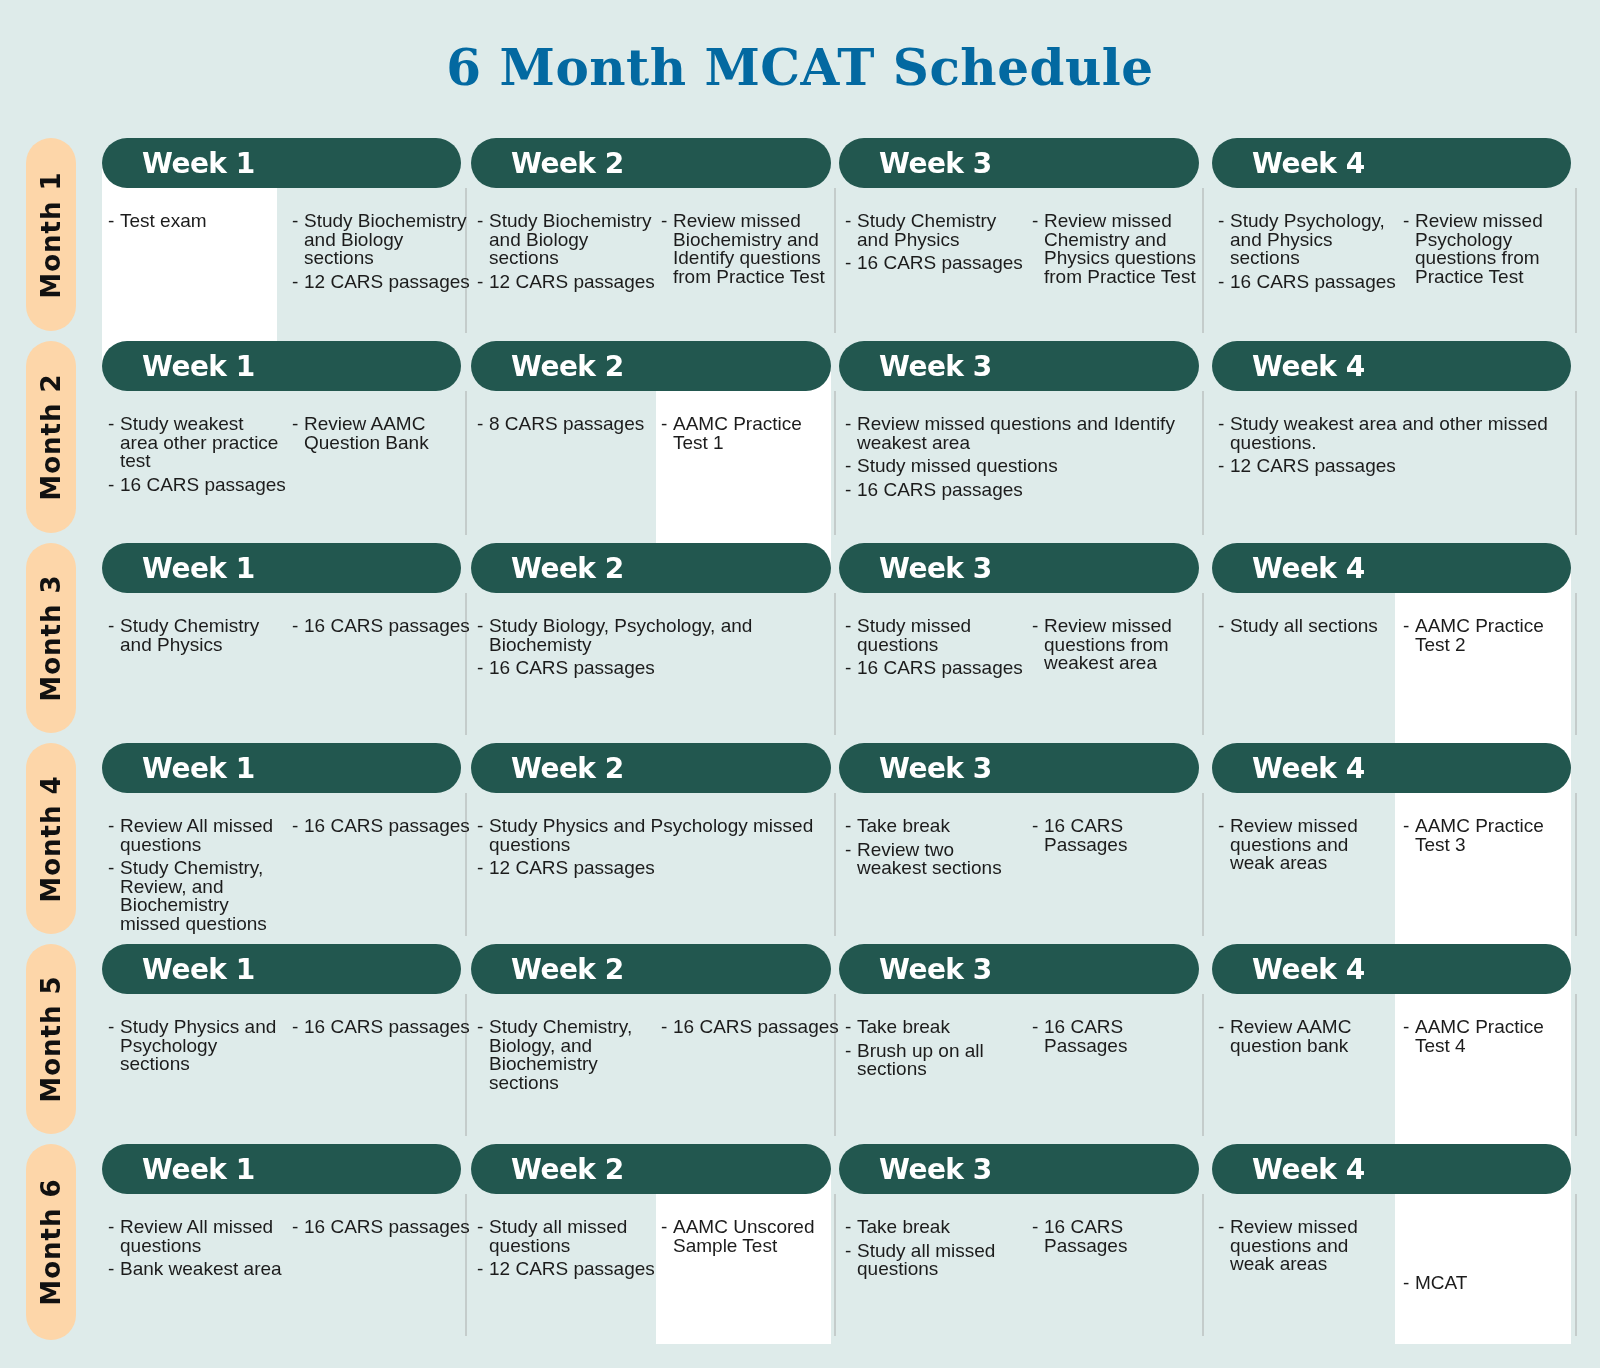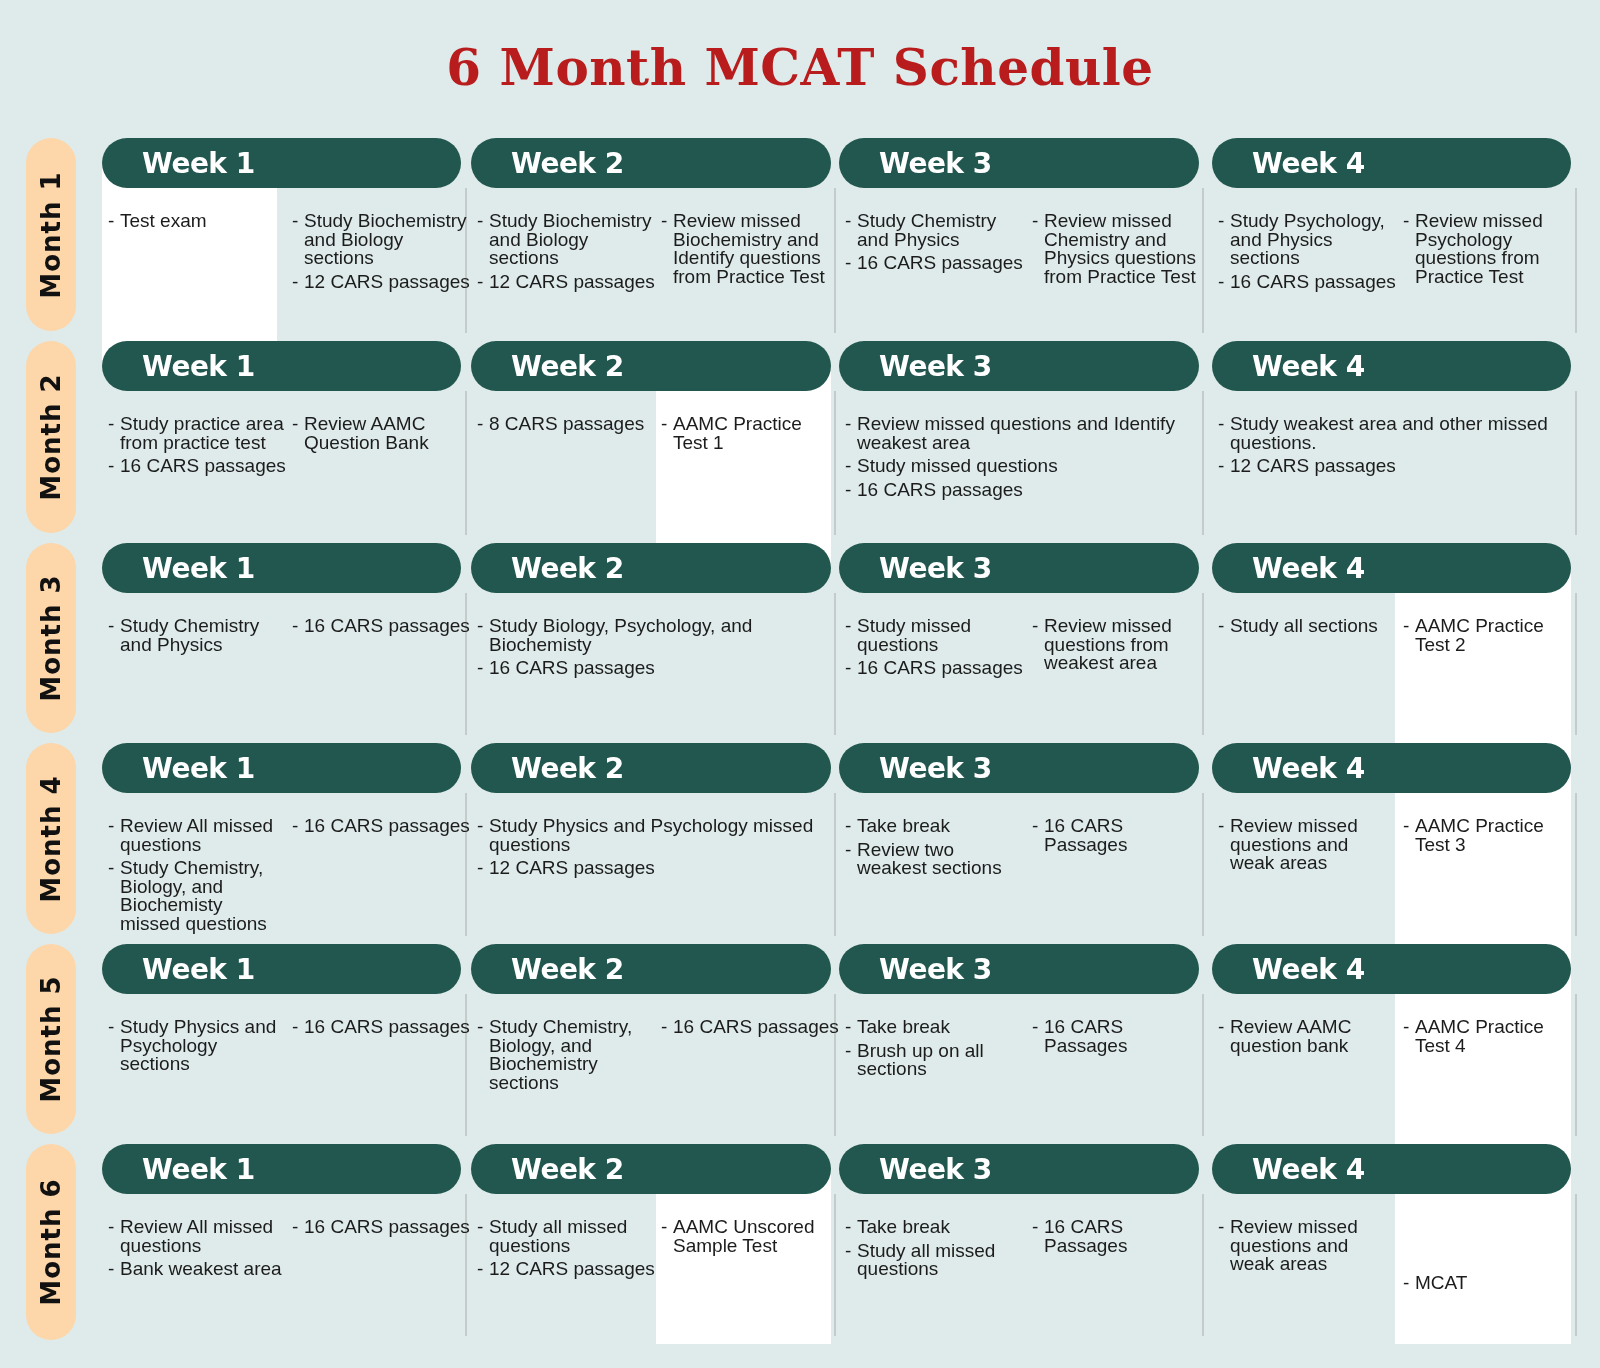--- a/index.html
+++ b/index.html
@@ -1,19 +1,19 @@
 <!DOCTYPE html>
 <html><head>
 <meta charset="utf-8">
 <style>
   html, body { margin:0; padding:0; }
   body { width:1600px; height:1368px; background:#deebea; position:relative; overflow:hidden;
          font-family:"Liberation Sans", sans-serif; color:#1b1b1b; }
   .title { position:absolute; left:0; top:38px; width:1600px; text-align:center;
-           font-family:"DejaVu Serif", serif; font-weight:bold; font-size:50px; color:#b91c1c; letter-spacing:0.5px; }
+           font-family:"DejaVu Serif", serif; font-weight:bold; font-size:50px; color:#0369a1; letter-spacing:0.5px; }
   .month-pill { position:absolute; left:26px; width:50px; height:188px; background:#fdd6a9;
                 border-radius:25px; display:flex; align-items:center; justify-content:center; }
   .month-pill span { transform:rotate(-90deg); white-space:nowrap; font-family:"DejaVu Sans", sans-serif;
                      font-weight:bold; font-size:26px; color:#111; letter-spacing:1px; }
   .white-block { position:absolute; background:#ffffff; }
   .divider { position:absolute; width:2px; background:#c4cccb; }
   .week-header { position:absolute; height:50px; background:#22574f; border-radius:25px;
                  box-sizing:border-box; padding-left:40px; display:flex; align-items:center; }
   .week-header span { color:#fff; font-family:"DejaVu Sans", sans-serif; font-size:28px; font-weight:bold; letter-spacing:-0.5px; }
   .col { position:absolute; width:178px; font-size:19px; line-height:18.5px; color:#1c1c1c; }
@@ -111,21 +111,21 @@
       <div class="item">Study Psychology, and Physics sections</div>
       <div class="item">16 CARS passages</div>
     </div>
     <div class="col" style="left:1403px;top:212px;width:178px">
       <div class="item">Review missed Psychology questions from Practice Test</div>
     </div>
     <div class="week-header" style="left:102px;top:341px;width:359px">
       <span>Week 1</span>
     </div>
     <div class="col" style="left:108px;top:415px;width:178px">
-      <div class="item">Study practice area from practice test</div>
+      <div class="item">Study weakest area other practice test</div>
       <div class="item">16 CARS passages</div>
     </div>
     <div class="col" style="left:292px;top:415px;width:178px">
       <div class="item">Review AAMC Question Bank</div>
     </div>
     <div class="week-header" style="left:471px;top:341px;width:360px">
       <span>Week 2</span>
     </div>
     <div class="col" style="left:477px;top:415px;width:178px">
       <div class="item">8 CARS passages</div>
@@ -184,21 +184,21 @@
       <div class="item">Study all sections</div>
     </div>
     <div class="col" style="left:1403px;top:617px;width:178px">
       <div class="item">AAMC Practice Test 2</div>
     </div>
     <div class="week-header" style="left:102px;top:743px;width:359px">
       <span>Week 1</span>
     </div>
     <div class="col" style="left:108px;top:817px;width:178px">
       <div class="item">Review All missed questions</div>
-      <div class="item">Study Chemistry, Biology, and Biochemisty missed questions</div>
+      <div class="item">Study Chemistry, Review, and Biochemistry missed questions</div>
     </div>
     <div class="col" style="left:292px;top:817px;width:178px">
       <div class="item">16 CARS passages</div>
     </div>
     <div class="week-header" style="left:471px;top:743px;width:360px">
       <span>Week 2</span>
     </div>
     <div class="col" style="left:477px;top:817px;width:340px">
       <div class="item">Study Physics and Psychology missed questions</div>
       <div class="item">12 CARS passages</div>

